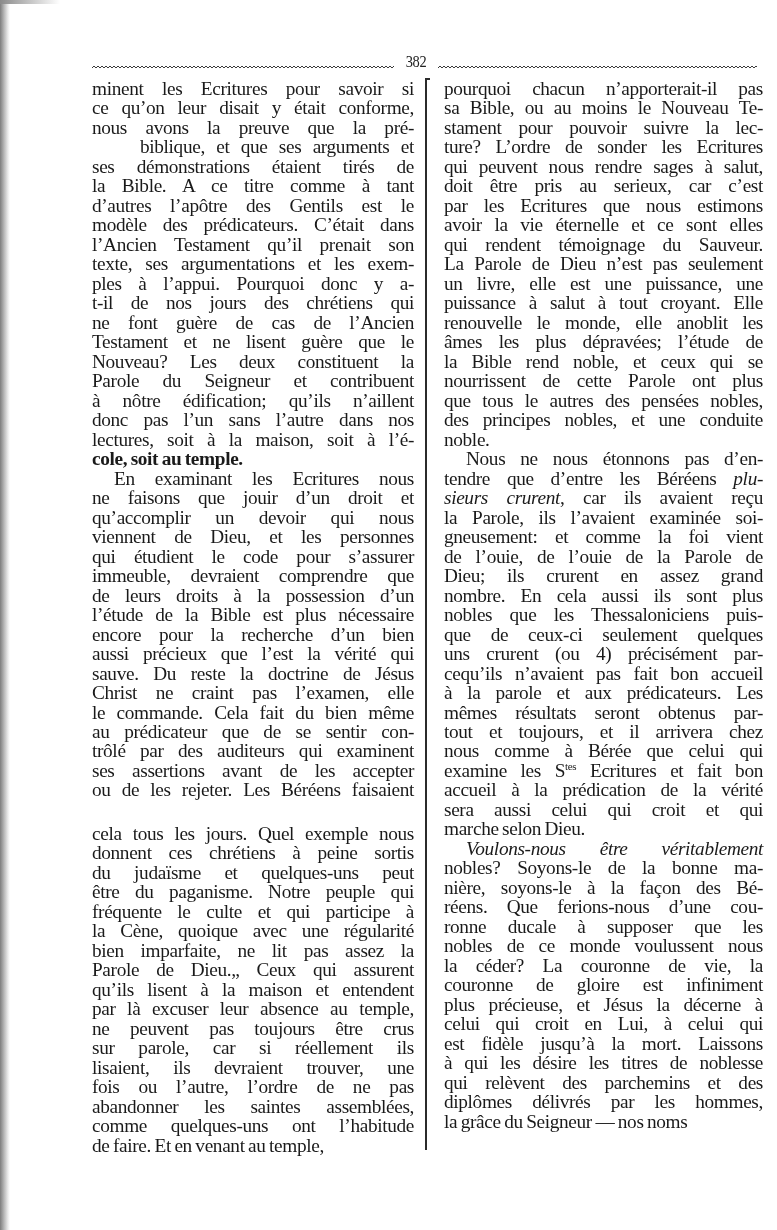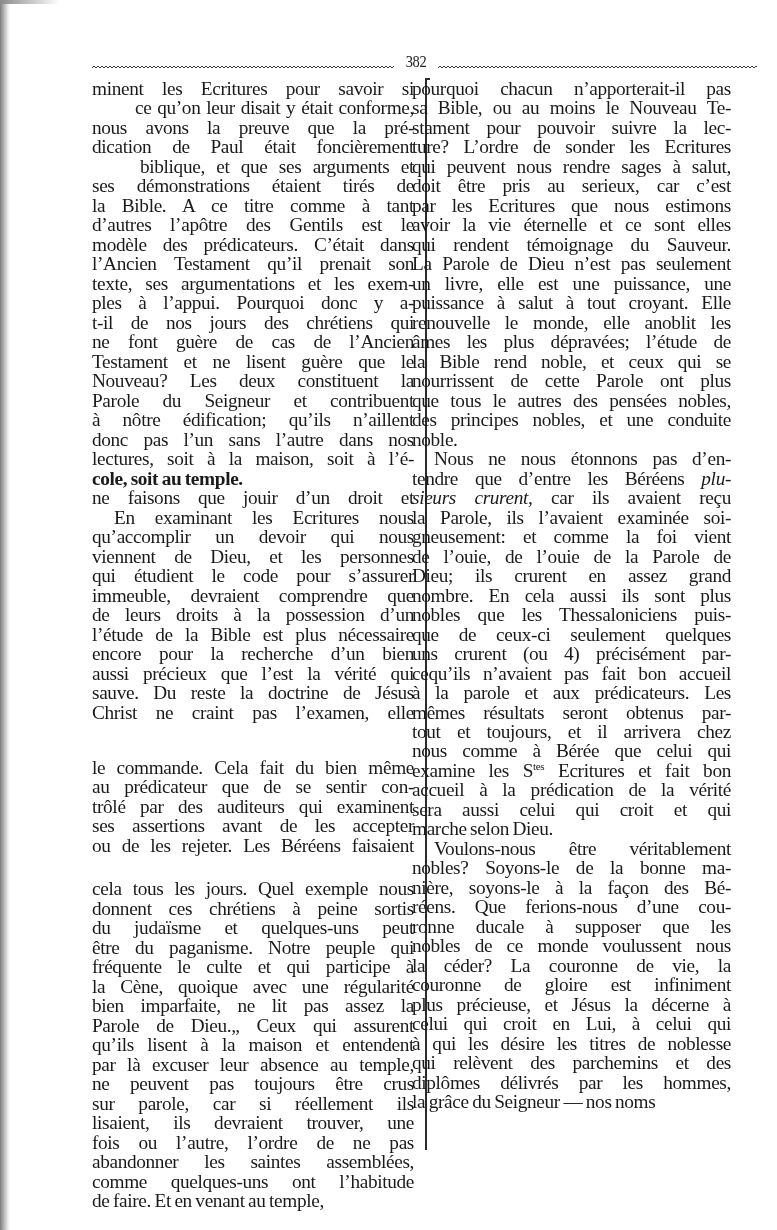--- a/index.html
+++ b/index.html
@@ -33,21 +33,21 @@
     position: absolute; left: 302px; top: -2px; width: 44px; text-align: center;
     font-size: 17px; letter-spacing: -0.5px; color: #222;
     transform: scaleX(0.85);
   }
   .column {
     position: absolute; top: 79px;
     font-size: 19.3px;
     line-height: 20.6px;
   }
   .column.left { left: 92px; width: 322px; }
-  .column.right { left: 412px; width: 319px; }
+  .column.right { left: 444px; width: 319px; }
   .line {
     display: block;
     height: 20.6px;
     white-space: nowrap;
     text-align: justify;
     text-align-last: justify;
     transform-origin: left center;
     letter-spacing: -0.35px;
     word-spacing: -1px;
   }
@@ -70,53 +70,52 @@
 <div class="top-shadow"></div>
 
 <div class="header">
   <div class="rule left"></div>
   <div class="page-number">382</div>
   <div class="rule right"></div>
 </div>
 
 <div class="column left" id="col-left">
     <span class="line" style="height: 19.4909px; line-height: 19.4909px;">minent les Ecritures pour savoir si</span>
-    <span class="line" style="height: 19.4909px; line-height: 19.4909px; margin-left: 43px;">ce qu’on leur disait y était conforme,</span>
+    <span class="line" style="height: 19.4909px; line-height: 19.4909px;">ce qu’on leur disait y était conforme,</span>
     <span class="line" style="height: 19.4909px; line-height: 19.4909px;">nous avons la preuve que la pré-</span>
-    <span class="line" style="height: 19.4909px; line-height: 19.4909px;">dication de Paul était foncièrement</span>
     <span class="line" style="height: 19.4909px; line-height: 19.4909px; margin-left: 48px;">biblique, et que ses arguments et</span>
     <span class="line" style="height: 19.4909px; line-height: 19.4909px;">ses démonstrations étaient tirés de</span>
     <span class="line" style="height: 19.4909px; line-height: 19.4909px;">la Bible. A ce titre comme à tant</span>
     <span class="line" style="height: 19.4909px; line-height: 19.4909px;">d’autres l’apôtre des Gentils est le</span>
     <span class="line" style="height: 19.4909px; line-height: 19.4909px;">modèle des prédicateurs. C’était dans</span>
     <span class="line" style="height: 19.4909px; line-height: 19.4909px;">l’Ancien Testament qu’il prenait son</span>
     <span class="line" style="height: 19.4909px; line-height: 19.4909px;">texte, ses argumentations et les exem-</span>
     <span class="line" style="height: 19.4909px; line-height: 19.4909px;">ples à l’appui. Pourquoi donc y a-</span>
     <span class="line" style="height: 19.4909px; line-height: 19.4909px;">t-il de nos jours des chrétiens qui</span>
     <span class="line" style="height: 19.4909px; line-height: 19.4909px;">ne font guère de cas de l’Ancien</span>
     <span class="line" style="height: 19.4909px; line-height: 19.4909px;">Testament et ne lisent guère que le</span>
     <span class="line" style="height: 19.4909px; line-height: 19.4909px;">Nouveau? Les deux constituent la</span>
     <span class="line" style="height: 19.4909px; line-height: 19.4909px;">Parole du Seigneur et contribuent</span>
     <span class="line" style="height: 19.4909px; line-height: 19.4909px;">à nôtre édification; qu’ils n’aillent</span>
     <span class="line" style="height: 19.4909px; line-height: 19.4909px;">donc pas l’un sans l’autre dans nos</span>
     <span class="line" style="height: 19.4909px; line-height: 19.4909px;">lectures, soit à la maison, soit à l’é-</span>
     <span class="line last" style="height: 19.4909px; line-height: 19.4909px; font-weight: bold;">cole, soit au temple.</span>
+    <span class="line indent" style="height: 19.4909px; line-height: 19.4909px;">En examinant les Ecritures nous</span>
     <span class="line" style="height: 19.4909px; line-height: 19.4909px;">ne faisons que jouir d’un droit et</span>
-    <span class="line indent" style="height: 19.4909px; line-height: 19.4909px;">En examinant les Ecritures nous</span>
     <span class="line" style="height: 19.4909px; line-height: 19.4909px;">qu’accomplir un devoir qui nous</span>
     <span class="line" style="height: 19.4909px; line-height: 19.4909px;">viennent de Dieu, et les personnes</span>
     <span class="line" style="height: 19.4909px; line-height: 19.4909px;">qui étudient le code pour s’assurer</span>
     <span class="line" style="height: 19.4909px; line-height: 19.4909px;">immeuble, devraient comprendre que</span>
     <span class="line" style="height: 19.4909px; line-height: 19.4909px;">de leurs droits à la possession d’un</span>
     <span class="line" style="height: 19.4909px; line-height: 19.4909px;">l’étude de la Bible est plus nécessaire</span>
     <span class="line" style="height: 19.4909px; line-height: 19.4909px;">encore pour la recherche d’un bien</span>
     <span class="line" style="height: 19.4909px; line-height: 19.4909px;">aussi précieux que l’est la vérité qui</span>
     <span class="line" style="height: 19.4909px; line-height: 19.4909px;">sauve. Du reste la doctrine de Jésus</span>
     <span class="line" style="height: 19.4909px; line-height: 19.4909px;">Christ ne craint pas l’examen, elle</span>
-    <span class="line" style="height: 19.4909px; line-height: 19.4909px; margin-top: 36px;">le commande. Cela fait du bien même</span>
+    <span class="line" style="height: 19.4909px; line-height: 19.4909px;">le commande. Cela fait du bien même</span>
     <span class="line" style="height: 19.4909px; line-height: 19.4909px;">au prédicateur que de se sentir con-</span>
     <span class="line" style="height: 19.4909px; line-height: 19.4909px;">trôlé par des auditeurs qui examinent</span>
     <span class="line" style="height: 19.4909px; line-height: 19.4909px;">ses assertions avant de les accepter</span>
     <span class="line" style="height: 19.4909px; line-height: 19.4909px;">ou de les rejeter. Les Béréens faisaient</span>
     <span class="line" style="height: 19.4909px; line-height: 19.4909px; margin-top: 24px;">cela tous les jours. Quel exemple nous</span>
     <span class="line" style="height: 19.4909px; line-height: 19.4909px;">donnent ces chrétiens à peine sortis</span>
     <span class="line" style="height: 19.4909px; line-height: 19.4909px;">du judaïsme et quelques-uns peut</span>
     <span class="line" style="height: 19.4909px; line-height: 19.4909px;">être du paganisme. Notre peuple qui</span>
     <span class="line" style="height: 19.4909px; line-height: 19.4909px;">fréquente le culte et qui participe à</span>
     <span class="line" style="height: 19.4909px; line-height: 19.4909px;">la Cène, quoique avec une régularité</span>
@@ -168,27 +167,28 @@
     <span class="line" style="height: 19.4909px; line-height: 19.4909px;">uns crurent (ou 4) précisément par-</span>
     <span class="line" style="height: 19.4909px; line-height: 19.4909px;">cequ’ils n’avaient pas fait bon accueil</span>
     <span class="line" style="height: 19.4909px; line-height: 19.4909px;">à la parole et aux prédicateurs. Les</span>
     <span class="line" style="height: 19.4909px; line-height: 19.4909px;">mêmes résultats seront obtenus par-</span>
     <span class="line" style="height: 19.4909px; line-height: 19.4909px;">tout et toujours, et il arrivera chez</span>
     <span class="line" style="height: 19.4909px; line-height: 19.4909px;">nous comme à Bérée que celui qui</span>
     <span class="line" style="height: 19.4909px; line-height: 19.4909px;">examine les S<sup>tes</sup> Ecritures et fait bon</span>
     <span class="line" style="height: 19.4909px; line-height: 19.4909px;">accueil à la prédication de la vérité</span>
     <span class="line" style="height: 19.4909px; line-height: 19.4909px;">sera aussi celui qui croit et qui</span>
     <span class="line last" style="height: 19.4909px; line-height: 19.4909px;">marche selon Dieu.</span>
-    <span class="line indent" style="height: 19.4909px; line-height: 19.4909px;">Voulons-nous être véritablement</span>
+    <span class="line indent" style="height: 19.4909px; line-height: 19.4909px; font-style: italic;">Voulons-nous être véritablement</span>
     <span class="line" style="height: 19.4909px; line-height: 19.4909px;">nobles? Soyons-le de la bonne ma-</span>
     <span class="line" style="height: 19.4909px; line-height: 19.4909px;">nière, soyons-le à la façon des Bé-</span>
     <span class="line" style="height: 19.4909px; line-height: 19.4909px;">réens. Que ferions-nous d’une cou-</span>
     <span class="line" style="height: 19.4909px; line-height: 19.4909px;">ronne ducale à supposer que les</span>
     <span class="line" style="height: 19.4909px; line-height: 19.4909px;">nobles de ce monde voulussent nous</span>
     <span class="line" style="height: 19.4909px; line-height: 19.4909px;">la céder? La couronne de vie, la</span>
     <span class="line" style="height: 19.4909px; line-height: 19.4909px;">couronne de gloire est infiniment</span>
     <span class="line" style="height: 19.4909px; line-height: 19.4909px;">plus précieuse, et Jésus la décerne à</span>
     <span class="line" style="height: 19.4909px; line-height: 19.4909px;">celui qui croit en Lui, à celui qui</span>
+    <span class="line" style="height: 19.4909px; line-height: 19.4909px;">est fidèle jusqu’à la mort. Laissons</span>
     <span class="line" style="height: 19.4909px; line-height: 19.4909px;">à qui les désire les titres de noblesse</span>
     <span class="line" style="height: 19.4909px; line-height: 19.4909px;">qui relèvent des parchemins et des</span>
     <span class="line" style="height: 19.4909px; line-height: 19.4909px;">diplômes délivrés par les hommes,</span>
     <span class="line last" style="height: 19.4909px; line-height: 19.4909px;">la grâce du Seigneur — nos noms</span>
   </div>
 
 </body></html>

